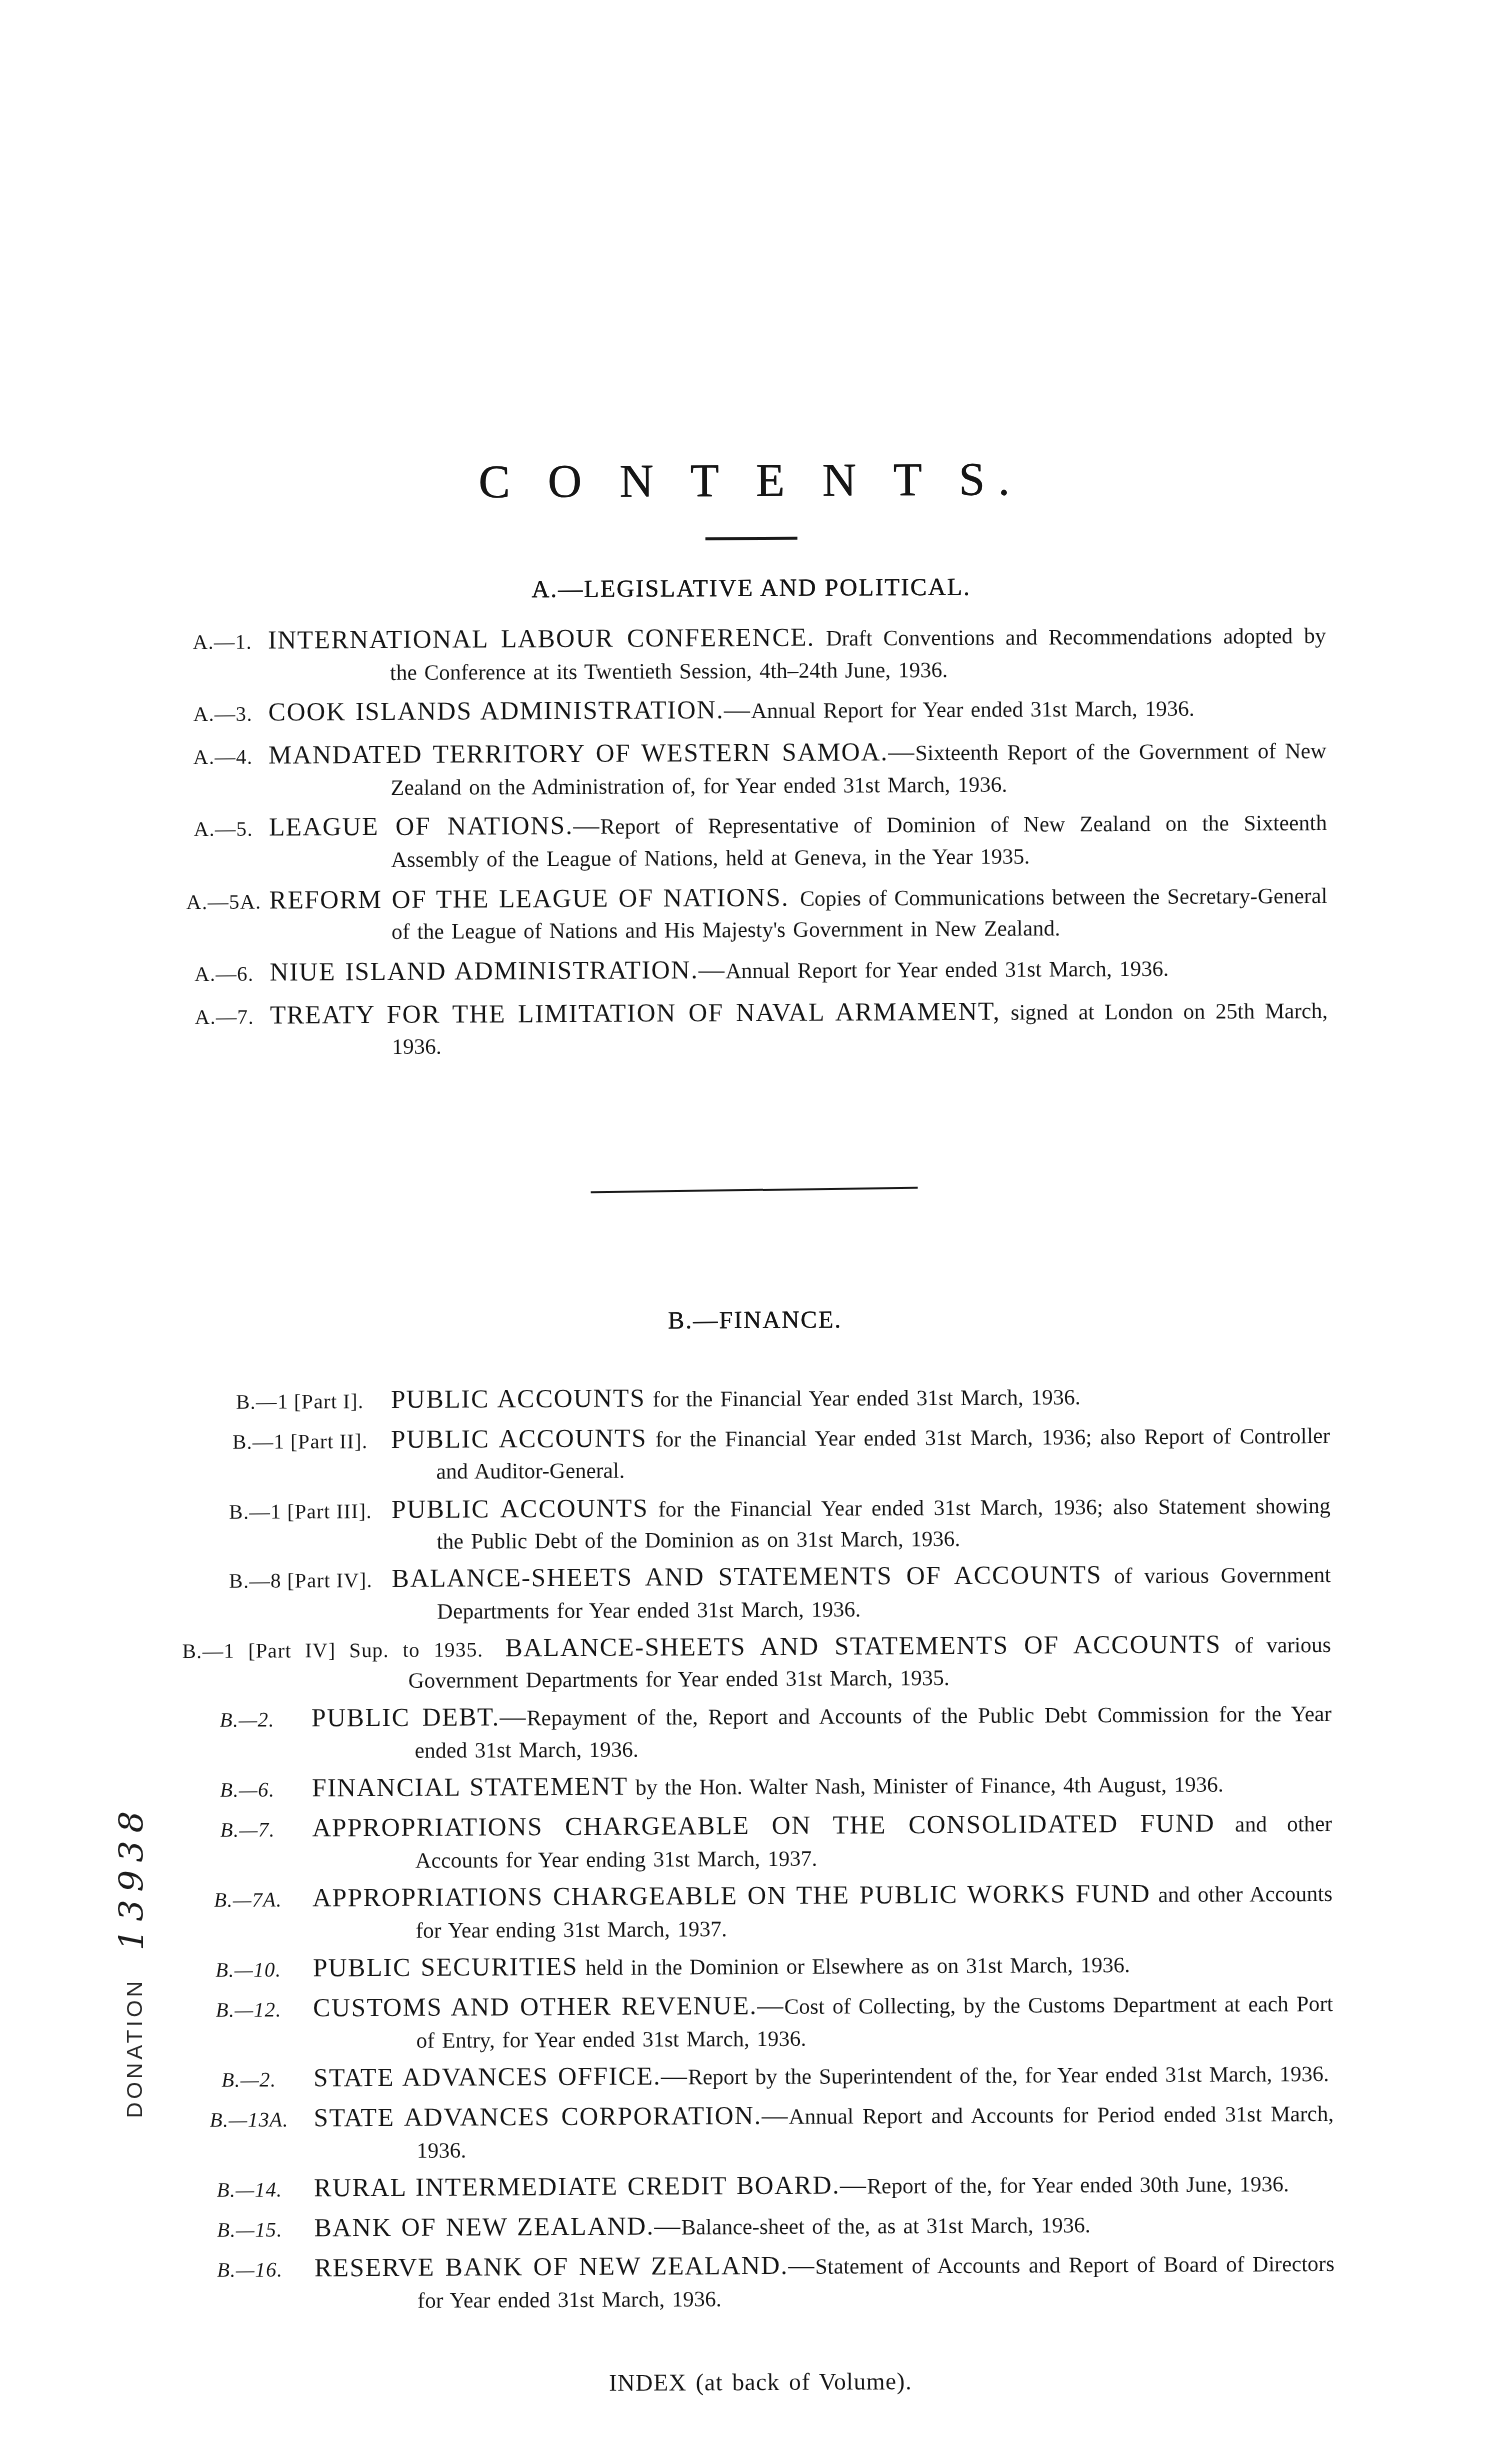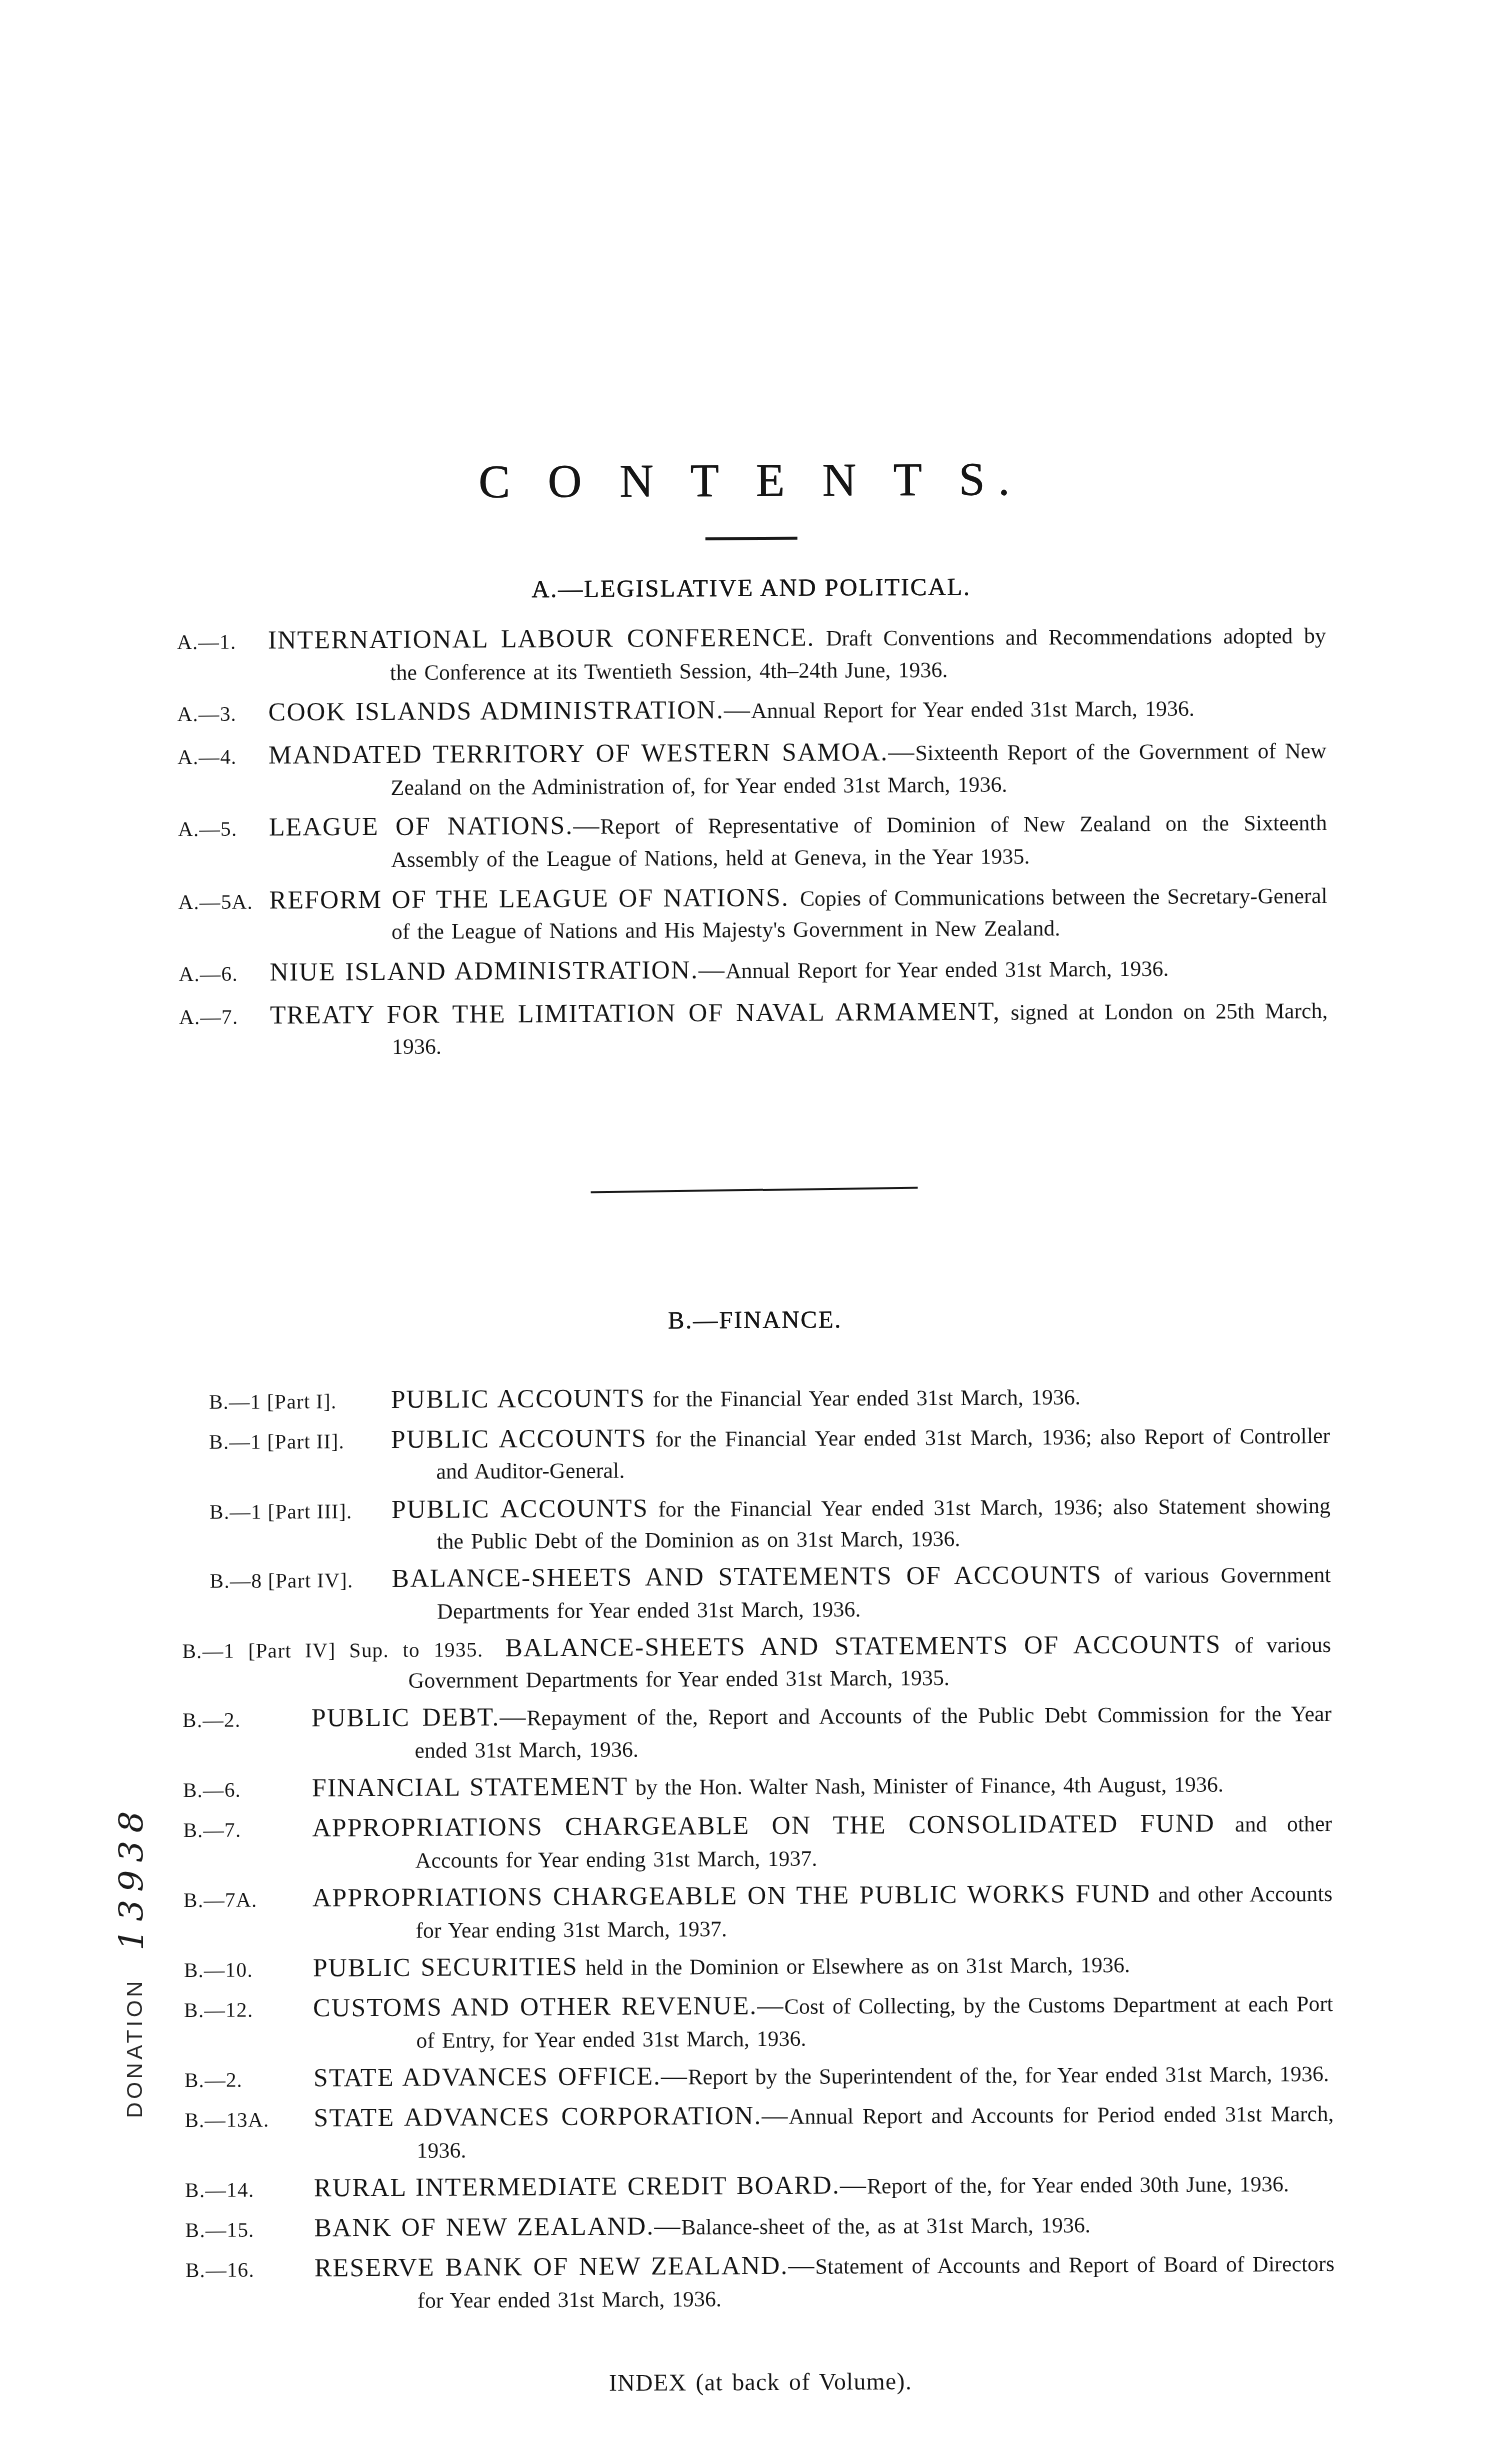--- a/index.html
+++ b/index.html
@@ -23,22 +23,22 @@
   .rule{background:#191919;height:2.6px;}
   .rule.short{width:92px;margin:30px auto 0 auto;}
   .rule.long{width:327px;margin:129px auto 0 auto;transform:rotate(-0.5deg);height:1.9px;}
   h2.sec{
     margin:34px 0 19.4px 0;text-align:center;
     font-size:24.6px;font-weight:normal;letter-spacing:1.3px;
     text-shadow:0.2px 0 0 currentColor;
   }
   h2.sec.fin{margin-top:115px;margin-bottom:47px;}
   .item{display:flex;align-items:baseline;margin:0 0 8.4px 0;}
-  .item .lbl{flex:0 0 91px;font-size:20.7px;letter-spacing:0.6px;}
-  .item.bshort .lbl{flex-basis:129px;}
+  .item .lbl{flex:0 0 91px;font-size:20.7px;letter-spacing:0.6px;text-align:center;}
+  .item.bshort .lbl{flex-basis:129px;font-style:italic;}
   .item.bpart .lbl{flex-basis:182px;margin-left:28px;}
   .item .txt{
     flex:1;font-size:22px;line-height:1.33;
     text-align:justify;word-spacing:1.9px;
     padding-left:122px;text-indent:-122px;
   }
   .item.bshort .txt{padding-left:103px;text-indent:-103px;}
   .item.bpart .txt{padding-left:45px;text-indent:-45px;}
   .sec-b .item{margin-bottom:5.8px;}
   .head{font-size:26px;letter-spacing:1px;}

